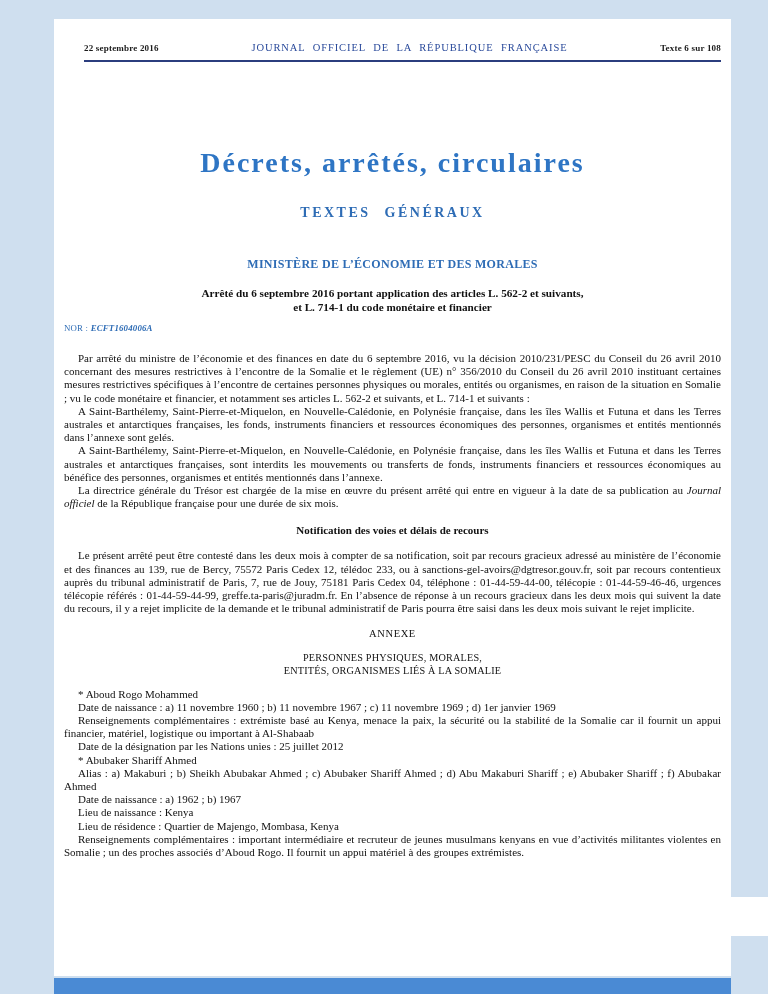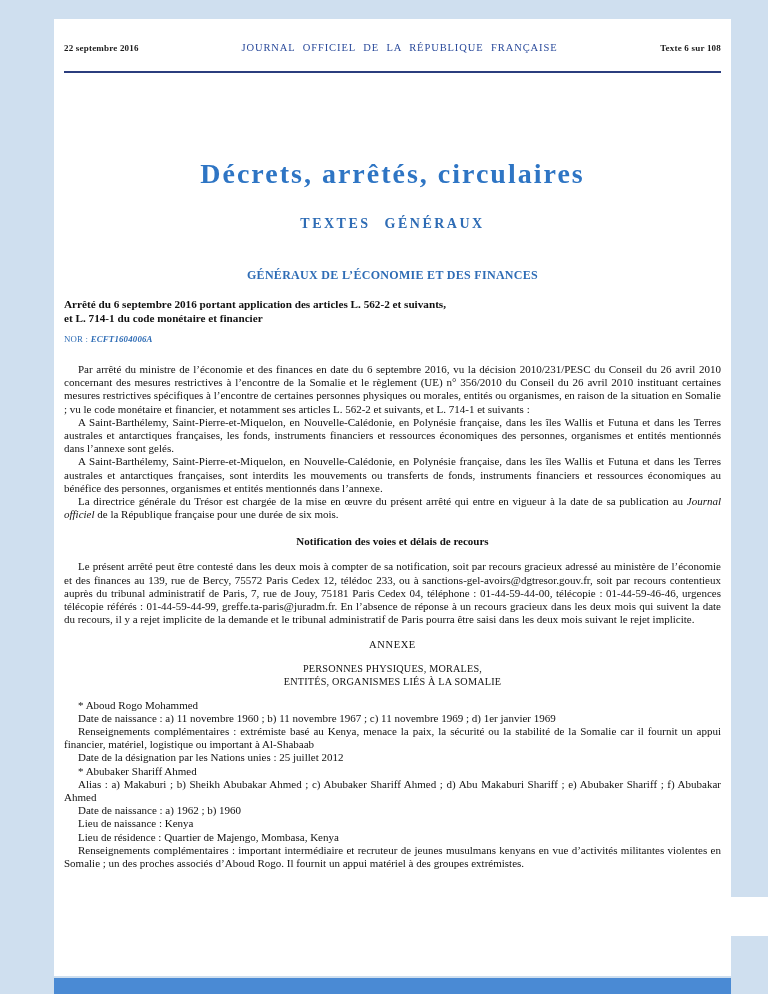--- a/index.html
+++ b/index.html
@@ -9,21 +9,21 @@
     background:#cfdfef;color:#111;
     font-family:"Liberation Serif","DejaVu Serif",serif;
     -webkit-font-smoothing:antialiased;
   }
   .page{
     position:absolute;left:54px;top:19px;width:677px;height:957px;
     background:#ffffff;box-sizing:border-box;padding:23px 10px 0 10px;
   }
   .jo-header{
     display:flex;justify-content:space-between;align-items:baseline;
-    border-bottom:2px solid #2b3d7e;padding-bottom:18px;
+    border-bottom:2px solid #2b3d7e;padding-bottom:7px;margin-left:20px;
   }
   .jo-header .side{font-size:9px;font-weight:bold;color:#1c1c1c;letter-spacing:.2px;white-space:nowrap;}
   .jo-header .center{
     font-size:10.5px;font-weight:normal;color:#2a4a9b;
     letter-spacing:.9px;word-spacing:4px;white-space:nowrap;
   }
   .main-title{
     margin:86px 0 0;text-align:center;
     font-size:28px;font-weight:bold;color:#2e75c4;letter-spacing:2px;
     line-height:30px;
@@ -31,21 +31,21 @@
   .section-title{
     margin:26px 0 0;text-align:center;
     font-size:14px;font-weight:bold;color:#2e6cb5;
     letter-spacing:2.5px;word-spacing:8px;line-height:17px;
   }
   .ministry{
     margin:36px 0 0;text-align:center;
     font-size:12px;font-weight:bold;color:#2e6cb5;letter-spacing:.3px;line-height:14px;
   }
   .decree-title{
-    margin:16px 0 0;text-align:left;
+    margin:16px 0 0;text-align:center;
     font-size:11.2px;font-weight:bold;line-height:13.5px;color:#111;
   }
   .nor{
     margin:9px 0 0;text-align:left;
     font-size:8.8px;color:#2e6cb5;letter-spacing:.2px;
   }
   .nor i{font-style:italic;font-weight:bold;}
   .body-p{
     margin:0;font-size:11px;line-height:13.2px;
     text-align:justify;text-indent:14px;color:#111;
@@ -82,21 +82,21 @@
     <div class="jo-header">
       <span class="side">22 septembre 2016</span>
       <span class="center">JOURNAL OFFICIEL DE LA RÉPUBLIQUE FRANÇAISE</span>
       <span class="side">Texte 6 sur 108</span>
     </div>
 
     <h1 class="main-title">Décrets, arrêtés, circulaires</h1>
 
     <h2 class="section-title">TEXTES GÉNÉRAUX</h2>
 
-    <h3 class="ministry">GÉNÉRAUX DE L’ÉCONOMIE ET DES FINANCES</h3>
+    <h3 class="ministry">MINISTÈRE DE L’ÉCONOMIE ET DES MORALES</h3>
 
     <p class="decree-title">
       <span>Arrêté du 6 septembre 2016 portant application des articles L. 562-2 et suivants,</span><br>
       <span>et L. 714-1 du code monétaire et financier</span>
     </p>
 
     <p class="nor"><span>NOR : </span><i>ECFT1604006A</i></p>
 
     <p class="body-p first">Par arrêté du ministre de l’économie et des finances en date du 6 septembre 2016, vu la décision 2010/231/PESC du Conseil du 26 avril 2010 concernant des mesures restrictives à l’encontre de la Somalie et le règlement (UE) n° 356/2010 du Conseil du 26 avril 2010 instituant certaines mesures restrictives spécifiques à l’encontre de certaines personnes physiques ou morales, entités ou organismes, en raison de la situation en Somalie ; vu le code monétaire et financier, et notamment ses articles L. 562-2 et suivants, et L. 714-1 et suivants :</p>
     <p class="body-p">A Saint-Barthélemy, Saint-Pierre-et-Miquelon, en Nouvelle-Calédonie, en Polynésie française, dans les îles Wallis et Futuna et dans les Terres australes et antarctiques françaises, les fonds, instruments financiers et ressources économiques des personnes, organismes et entités mentionnés dans l’annexe sont gelés.</p>
@@ -114,21 +114,21 @@
       <span>ENTITÉS, ORGANISMES LIÉS À LA SOMALIE</span>
     </p>
 
     <div>
       <p class="body-p">* Aboud Rogo Mohammed</p>
       <p class="body-p">Date de naissance : a) 11 novembre 1960 ; b) 11 novembre 1967 ; c) 11 novembre 1969 ; d) 1er janvier 1969</p>
       <p class="body-p">Renseignements complémentaires : extrémiste basé au Kenya, menace la paix, la sécurité ou la stabilité de la Somalie car il fournit un appui financier, matériel, logistique ou important à Al-Shabaab</p>
       <p class="body-p">Date de la désignation par les Nations unies : 25 juillet 2012</p>
       <p class="body-p">* Abubaker Shariff Ahmed</p>
       <p class="body-p">Alias : a) Makaburi ; b) Sheikh Abubakar Ahmed ; c) Abubaker Shariff Ahmed ; d) Abu Makaburi Shariff ; e) Abubaker Shariff ; f) Abubakar Ahmed</p>
-      <p class="body-p">Date de naissance : a) 1962 ; b) 1960</p>
+      <p class="body-p">Date de naissance : a) 1962 ; b) 1967</p>
       <p class="body-p">Lieu de naissance : Kenya</p>
       <p class="body-p">Lieu de résidence : Quartier de Majengo, Mombasa, Kenya</p>
       <p class="body-p">Renseignements complémentaires : important intermédiaire et recruteur de jeunes musulmans kenyans en vue d’activités militantes violentes en Somalie ; un des proches associés d’Aboud Rogo. Il fournit un appui matériel à des groupes extrémistes.</p>
     </div>
 
   </div>
 
   <div class="overlay-white-box"></div>
   <div class="next-page-strip"></div>
 

